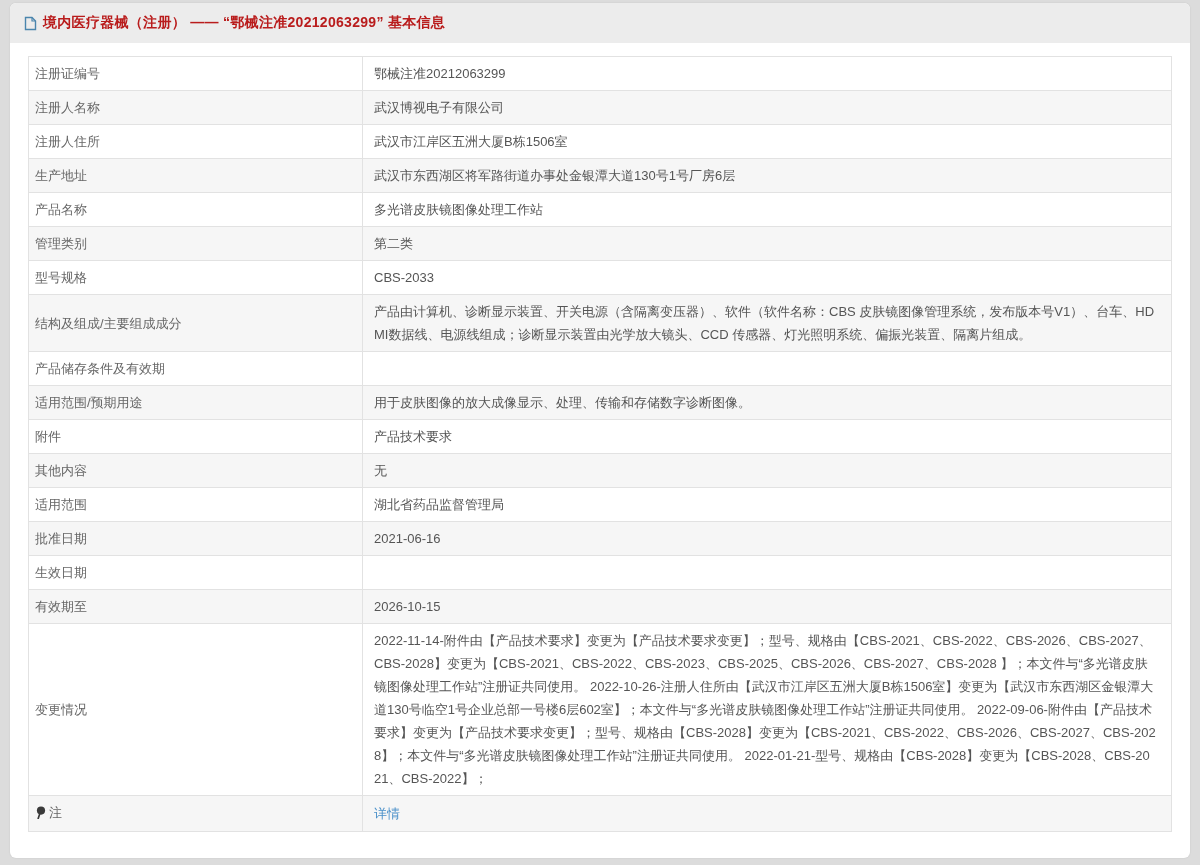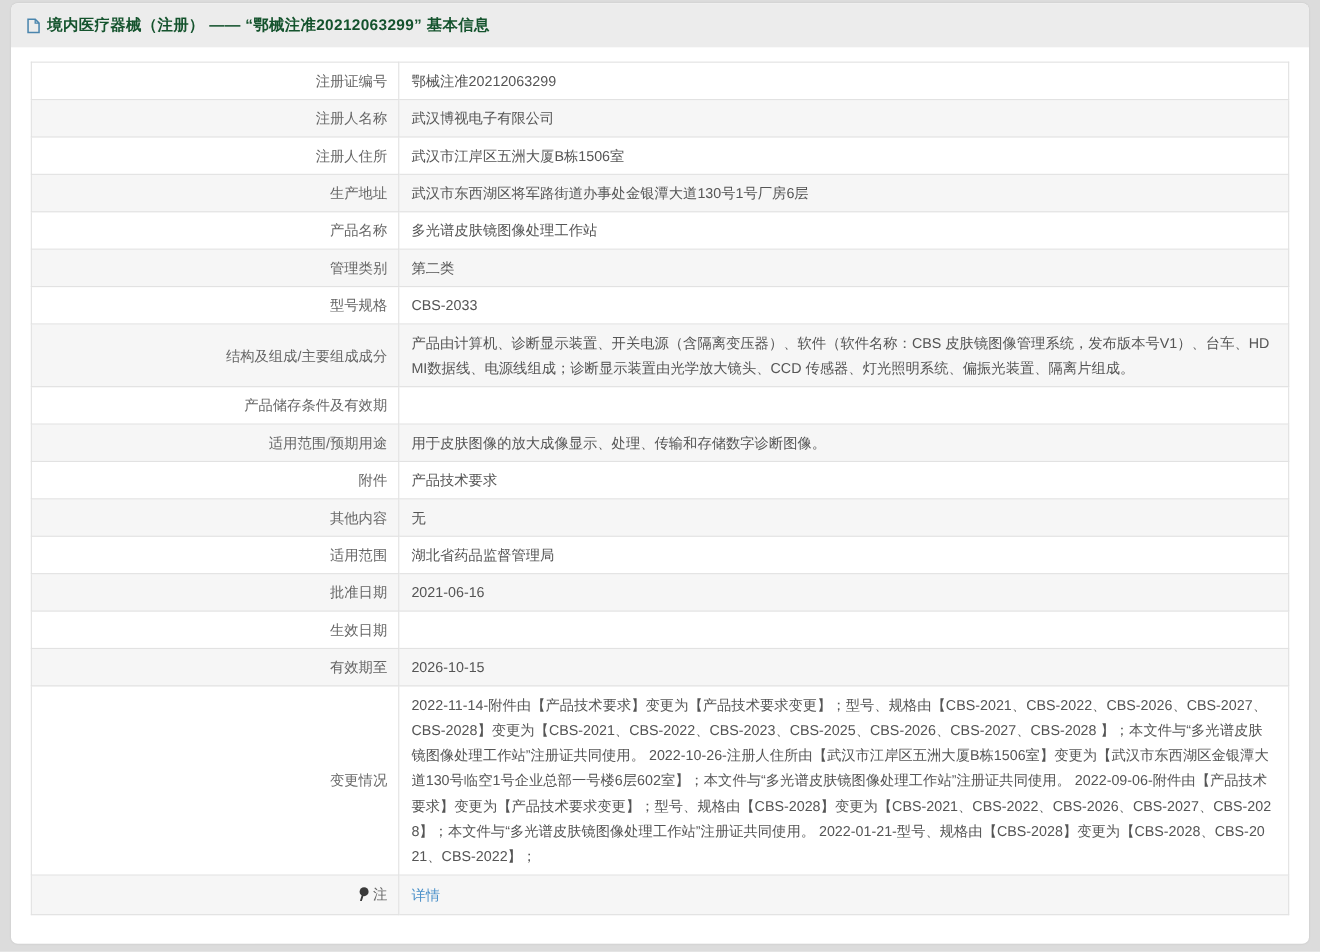--- a/index.html
+++ b/index.html
@@ -24,21 +24,21 @@
   }
   .header {
     height: 40px;
     background: #ececec;
     display: flex;
     align-items: center;
     padding: 0 14px;
   }
   .doc-icon { display: inline-flex; margin-right: 6px; margin-top: 1px; }
   .title {
-    color: #14532d;
+    color: #b91c1c;
     font-size: 14px;
     font-weight: bold;
     letter-spacing: 0.3px;
   }
   .body-area { padding: 13px 18px 0 18px; }
   table.info-table {
     width: 100%;
     border-collapse: collapse;
     table-layout: fixed;
   }
@@ -46,21 +46,20 @@
     border: 1px solid #e2e2e2;
     font-size: 13px;
     line-height: 23px;
     vertical-align: middle;
     word-break: break-all;
   }
   tr.info-row { height: 33px; }
   tr.info-row:nth-child(even) td { background: #f6f6f6; }
   td.label-cell {
     width: 317px;
-    text-align: right;
     color: #666666;
     padding: 5px 10px 5px 6px;
   }
   td.value-cell {
     color: #555555;
     padding: 5px 14px 5px 11px;
     margin-left: 36px;
   }
   .label-icon { display: inline-block; vertical-align: -2px; margin-right: 3px; }
   a.details-link {

